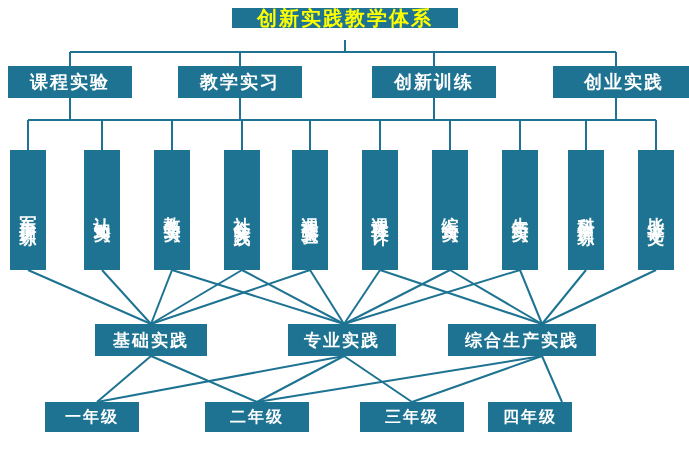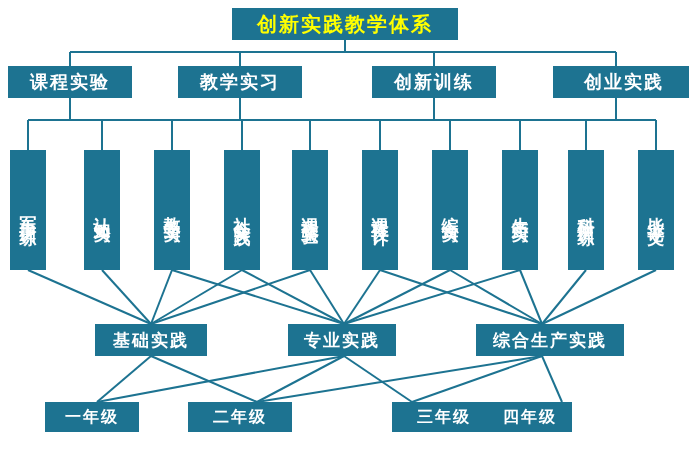--- a/index.html
+++ b/index.html
@@ -22,21 +22,21 @@
     box-sizing:border-box;
     z-index:2;
   }
   .vbox{
     writing-mode:vertical-rl;
     text-orientation:upright;
     letter-spacing:4px;
     padding-top:2px;
   }
   
-  [data-node-id="root"]{left:232px;top:8px;width:226px;height:32px;font-size:20px;color:#ffff00;}
+  [data-node-id="root"]{left:232px;top:8px;width:226px;height:20px;font-size:20px;color:#ffff00;}
   
   [data-node-id="kcsy"],[data-node-id="jxsx"],[data-node-id="cxxl"],[data-node-id="cysj"]{top:66px;height:32px;font-size:18px;}
   [data-node-id="kcsy"]{left:8px;width:124px;}
   [data-node-id="jxsx"]{left:178px;width:124px;}
   [data-node-id="cxxl"]{left:372px;width:124px;}
   [data-node-id="cysj"]{left:553px;width:142px;}
   
   .vbox{top:150px;width:36px;height:120px;font-size:17px;}
   [data-node-id="jsxl"]{left:10px;}
   [data-node-id="rzsx"]{left:84px;}
@@ -45,26 +45,26 @@
   [data-node-id="kcsy2"]{left:292px;}
   [data-node-id="kcsj"]{left:362px;}
   [data-node-id="zhsx"]{left:432px;}
   [data-node-id="scsx"]{left:502px;}
   [data-node-id="kyxl"]{left:568px;}
   [data-node-id="bylw"]{left:638px;}
   
   [data-node-id="jcsj"],[data-node-id="zysj"],[data-node-id="zhscsj"]{top:324px;height:32px;font-size:17px;}
   [data-node-id="jcsj"]{left:95px;width:112px;}
   [data-node-id="zysj"]{left:288px;width:108px;}
-  [data-node-id="zhscsj"]{left:476px;width:148px;}
+  [data-node-id="zhscsj"]{left:448px;width:148px;}
   
   [data-node-id="y1"],[data-node-id="y2"],[data-node-id="y3"],[data-node-id="y4"]{top:402px;height:30px;font-size:16px;}
   [data-node-id="y1"]{left:45px;width:94px;}
-  [data-node-id="y2"]{left:188px;width:104px;}
-  [data-node-id="y3"]{left:360px;width:104px;margin-left:32px;}
+  [data-node-id="y2"]{left:205px;width:104px;}
+  [data-node-id="y3"]{left:360px;width:104px;}
   [data-node-id="y4"]{left:488px;width:84px;}
 </style>
 </head>
 <body>
 
 <div class="canvas">
   <svg id="wires">
       <line x1="345" y1="40" x2="345" y2="52" stroke="#1d7391" stroke-width="2"></line>
       <line x1="70" y1="52" x2="616" y2="52" stroke="#1d7391" stroke-width="2"></line>
       <line x1="70" y1="52" x2="70" y2="66" stroke="#1d7391" stroke-width="2"></line>

